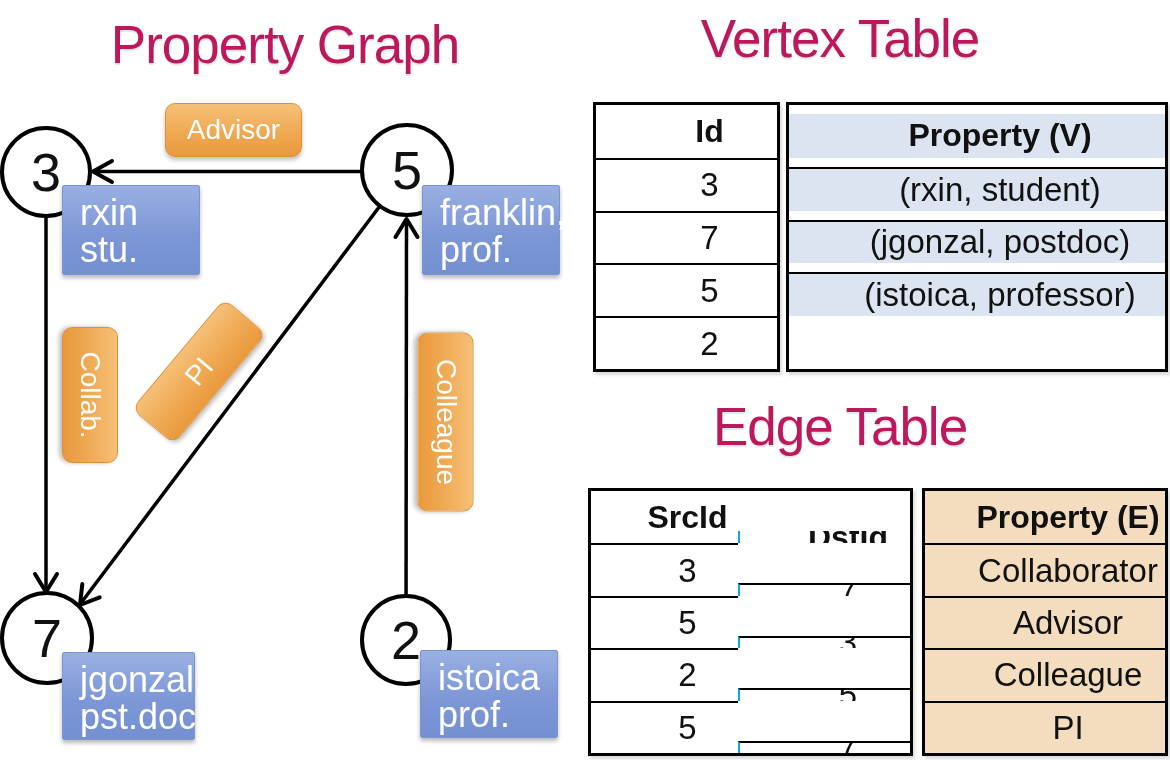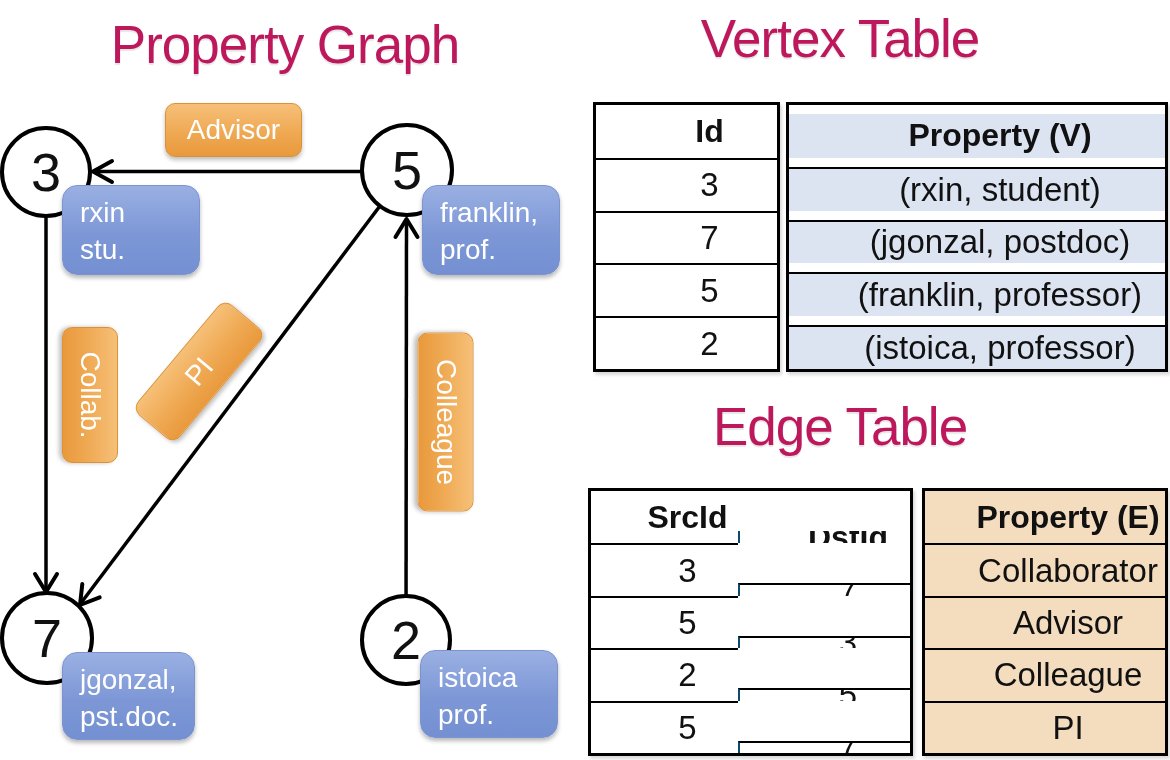--- a/index.html
+++ b/index.html
@@ -44,25 +44,25 @@
   }
   #num-3 { left: -4px;  top: 142px; }
   #num-5 { left: 357px; top: 140px; }
   #num-7 { left: -3px;  top: 608px; }
   #num-2 { left: 356px; top: 610px; }
 
   
   .vlabel {
     position: absolute;
     z-index: 3;
-    border-radius: 15px;
+    border-radius: 2px;
     background: linear-gradient(180deg, #9ab0e3 0%, #7d97d6 55%, #7490d2 100%);
     border: 1px solid #7b93cf;
     color: #ffffff;
-    font-size: 28px;
+    font-size: 36px;
     line-height: 37px;
     padding: 8px 6px 16px 17px;
     box-shadow: 0 3px 4px rgba(0,0,0,0.28);
   }
   #box-rxin     { left: 62px;  top: 185px; width: 138px; height: 90px; }
   #box-franklin { left: 422px; top: 185px; width: 138px; height: 90px; }
   #box-jgonzal  { left: 62px;  top: 652px; width: 133px; height: 88px; }
   #box-istoica  { left: 420px; top: 650px; width: 138px; height: 88px; }
 
   
@@ -99,21 +99,21 @@
     align-items: center;
     justify-content: center;
     font-size: 33px;
     color: #111;
     border-top: 2px solid #000;
     overflow: hidden;
     white-space: nowrap;
     padding-left: 46px;
   }
   .tbl .cell.first { border-top: none; }
-  .tbl .cell.col2  { border-left: 2px solid #0c4a6e; margin-top: 40px; }
+  .tbl .cell.col2  { border-left: 2px solid #0ea5e9; margin-top: 40px; }
   .tbl .cell.th    { font-weight: bold; font-size: 32px; }
   .bluebg { background: #dce4f1; margin-top: 9px; }
   .tanbg  { background: #f4dcbe; }
 
   #vt-id   { left: 593px; top: 102px; width: 187px; height: 270px; grid-template-rows: repeat(5, 1fr); }
   #vt-prop { left: 786px; top: 102px; width: 382px; height: 270px; grid-template-rows: repeat(5, 1fr); }
   #et-ids  { left: 588px; top: 488px; width: 325px; height: 268px;
              grid-template-columns: 147px 1fr; grid-template-rows: repeat(5, 1fr); }
   #et-prop { left: 922px; top: 488px; width: 246px; height: 268px; grid-template-rows: repeat(5, 1fr); }
 </style>
@@ -179,21 +179,20 @@
     <div class="cell">3</div>
     <div class="cell">7</div>
     <div class="cell">5</div>
     <div class="cell">2</div>
   </div>
 
   <div class="tbl" id="vt-prop">
     <div class="cell th first bluebg">Property (V)</div>
     <div class="cell bluebg">(rxin, student)</div>
     <div class="cell bluebg">(jgonzal, postdoc)</div>
-    <div class="cell bluebg">(franklin, professor)</div>
     <div class="cell bluebg">(istoica, professor)</div>
   </div>
 
   <div class="tbl" id="et-ids">
     <div class="cell th first">SrcId</div>
     <div class="cell th first col2">DstId</div>
     <div class="cell">3</div>
     <div class="cell col2">7</div>
     <div class="cell">5</div>
     <div class="cell col2">3</div>

